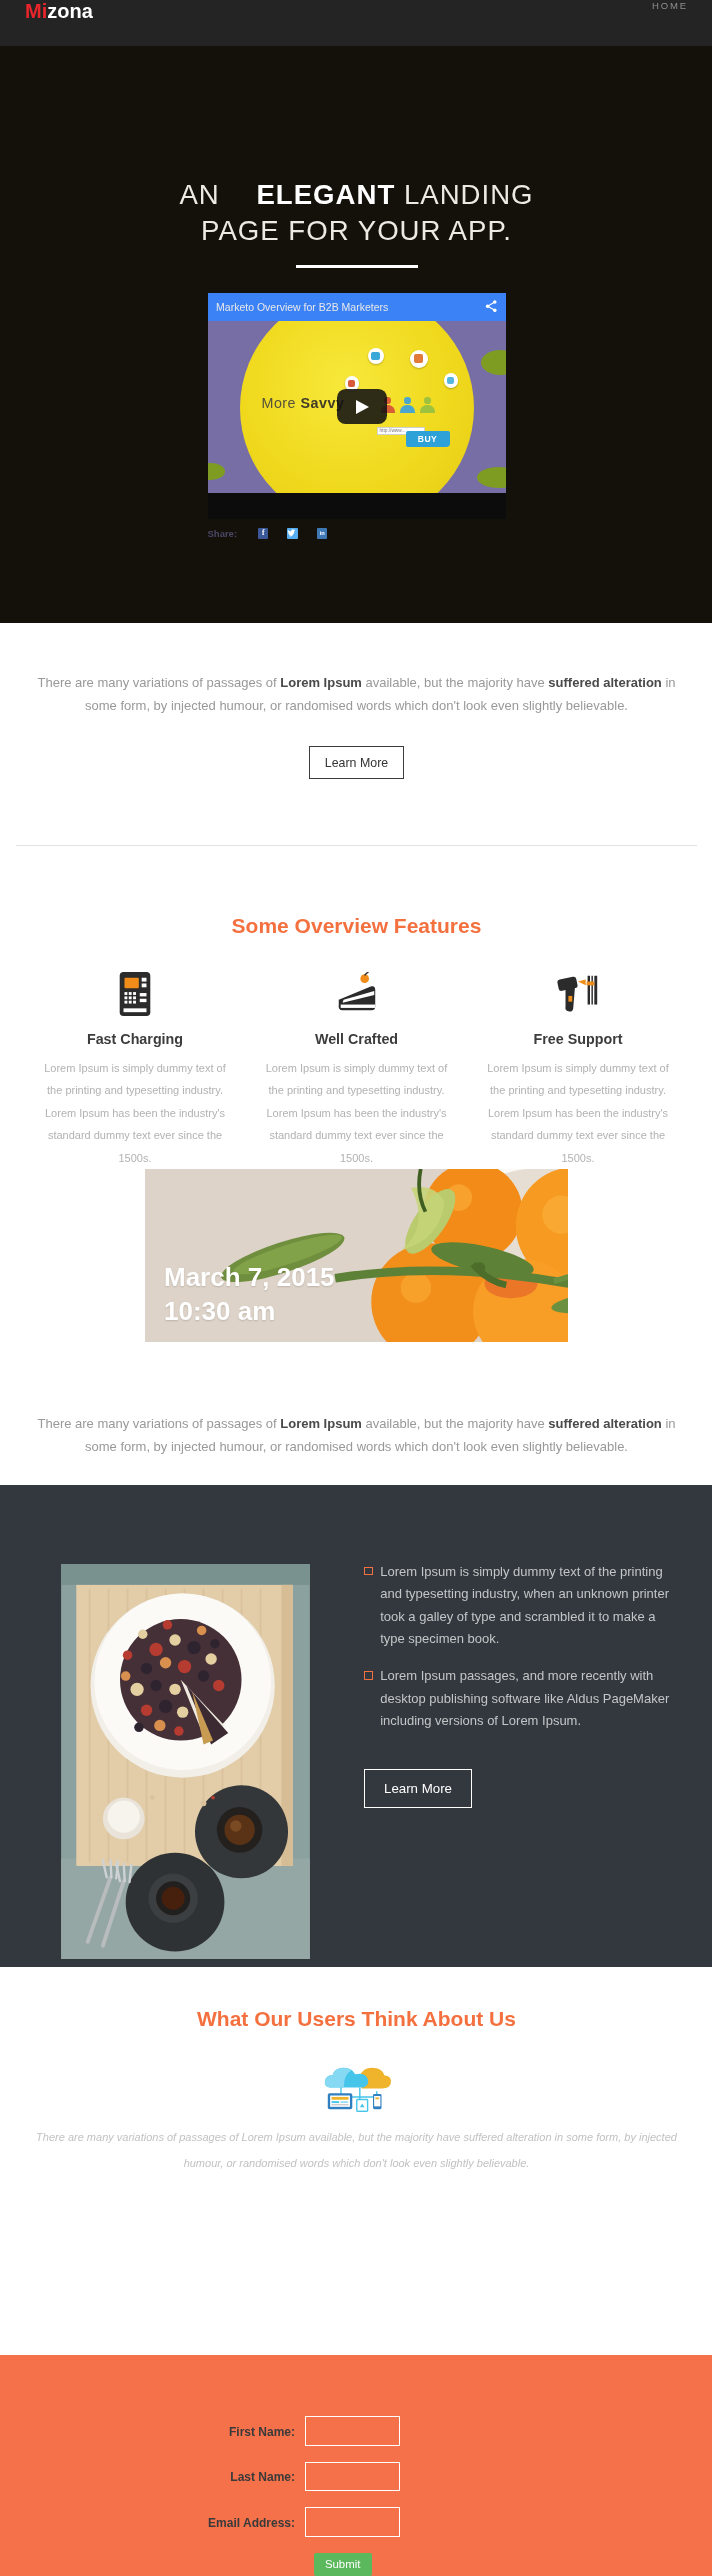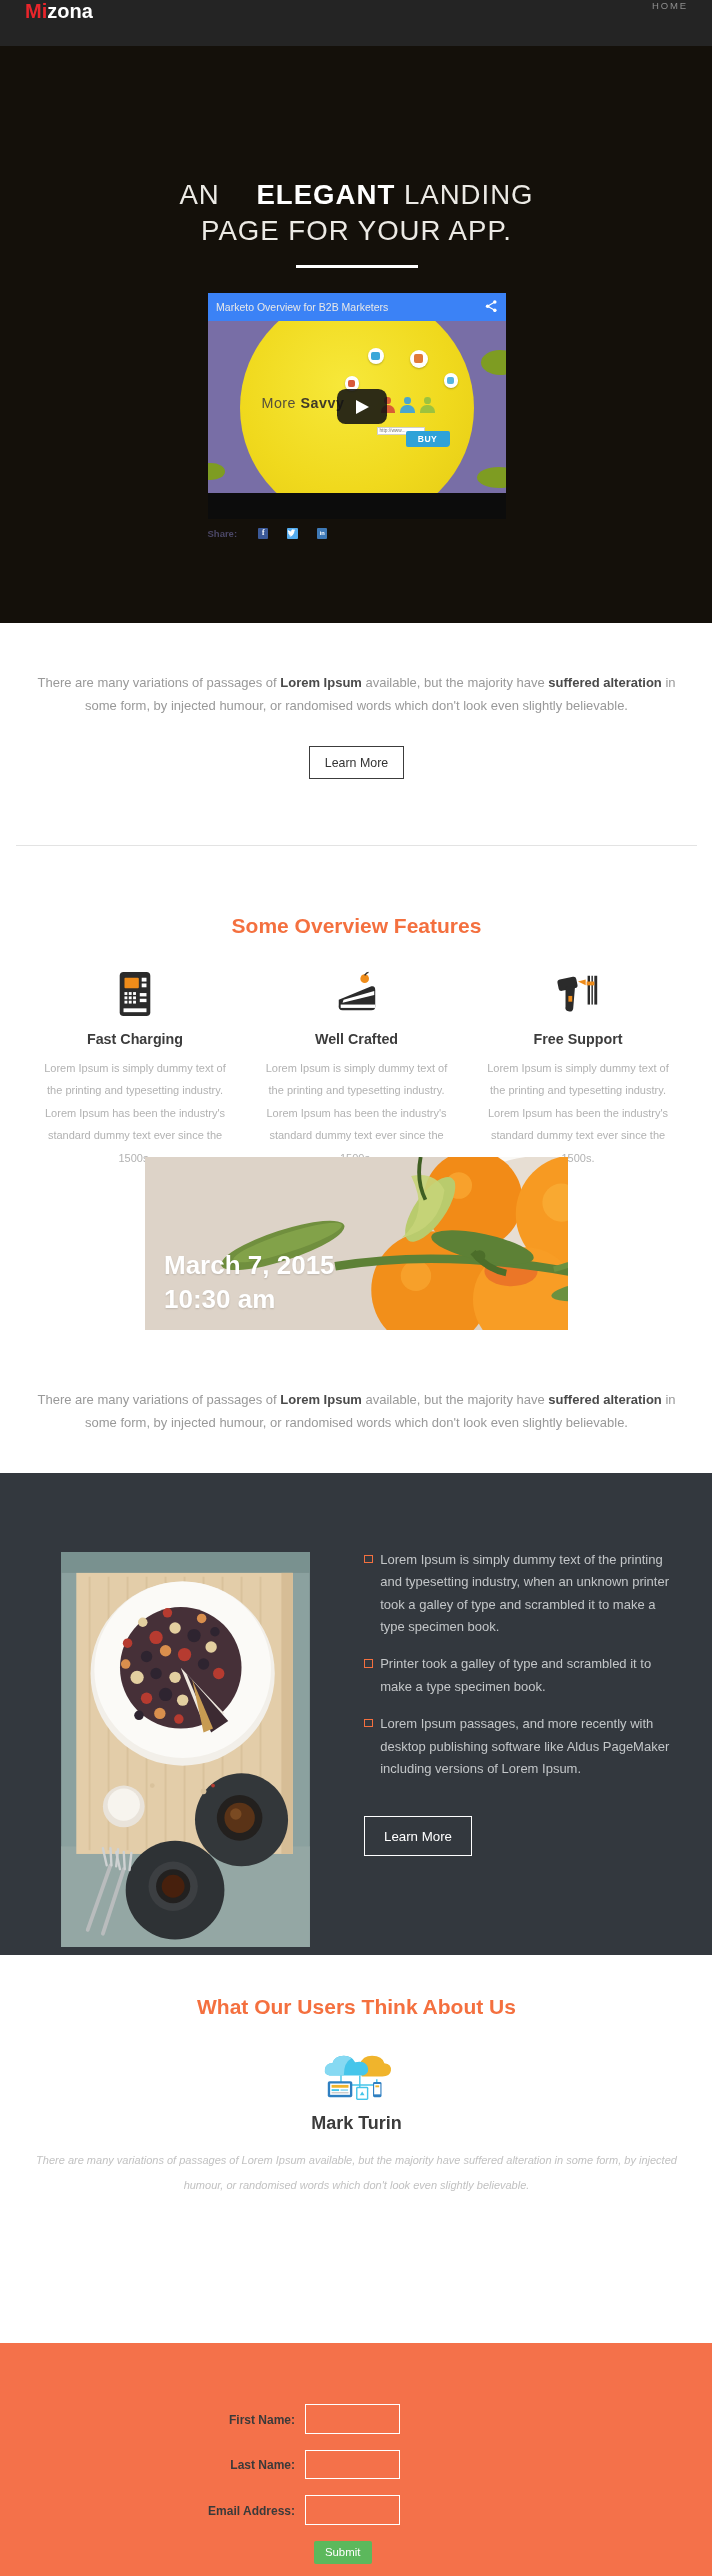--- a/index.html
+++ b/index.html
@@ -69,21 +69,21 @@
   .orange-heading { color:#f4703f; font-size:21px; font-weight:bold; }
   .features .orange-heading { padding-top:68px; }
   .feature-row { width:631px; margin:32px auto 0 auto; display:flex; justify-content:space-between;gap:6px; }
   .feature-col { width:188px; }
   .feature-icon { height:48px; display:flex; align-items:flex-end; justify-content:center; }
   .feature-title { margin-top:13.3px; font-size:14.3px; font-weight:bold; color:#3c3c3c; }
   .feature-text { margin-top:9.5px; font-size:11px; color:#b2b2b2; line-height:2.05; }
 
   
   .media-section { height:316px; background:#ffffff; text-align:center; }
-  .banner { position:relative; width:423px; height:173px; margin:4px auto; overflow:hidden; }
+  .banner { position:relative; width:423px; height:173px; margin:16px auto; overflow:hidden; }
   .banner svg { position:absolute; inset:0; }
   .banner-caption { position:absolute; left:19px; bottom:13.3px; text-align:left; color:#ffffff; font-size:26px; font-weight:bold; line-height:1.3; text-shadow:0 1px 1.9px rgba(0,0,0,.15); }
   .media-section .para { padding-top:55px; }
 
   
   .about { height:482px; background:#33383e; position:relative; }
   .pie-photo { position:absolute; left:61px; top:79px; width:249px; height:395px; }
   .about-right { position:absolute; left:364px; top:76px; width:314px; }
   .bullet-item { display:flex; margin-bottom:15px; }
   .bullet-sq { flex:0 0 auto; width:8.6px; height:8.6px; border:1.9px solid #f4703f; margin:5.7px 7.6px 0 0; }
@@ -395,24 +395,20 @@
       <circle cx="96" cy="246" r="2.5" fill="#d9c29c"></circle>
     </svg>
   </div>
   <div class="about-right">
     <div class="bullet-item">
       <div class="bullet-sq"></div>
       <div class="bullet-text">Lorem Ipsum is simply dummy text of the printing and typesetting industry, when an unknown printer took a galley of type and scrambled it to make a type specimen book.</div>
     </div>
     <div class="bullet-item">
       <div class="bullet-sq"></div>
-      <div class="bullet-text">Printer took a galley of type and scrambled it to make a type specimen book.</div>
-    </div>
-    <div class="bullet-item">
-      <div class="bullet-sq"></div>
       <div class="bullet-text">Lorem Ipsum passages, and more recently with desktop publishing software like Aldus PageMaker including versions of Lorem Ipsum.</div>
     </div>
     <button class="btn-dark">Learn More</button>
   </div>
 </div>
 
 <div class="testimonial">
   <div class="orange-heading">What Our Users Think About Us</div>
   <div class="testi-icon">
     <svg width="70" height="49" viewBox="0 0 74 52">
@@ -436,21 +432,20 @@
 
       <rect x="36" y="38" width="13" height="14" rx="1.5" fill="#45c5ea"></rect>
       <rect x="37.5" y="39.5" width="10" height="11" fill="#ffffff"></rect>
       <path d="M40,47 l2.5,-4 l2.5,4 Z" fill="#45c5ea"></path>
 
       <rect x="54" y="33" width="9" height="16" rx="1.5" fill="#2f7fc1"></rect>
       <rect x="55.2" y="35" width="6.6" height="11" fill="#ffffff"></rect>
       <rect x="56.5" y="36.5" width="4" height="2" fill="#f0b42c"></rect>
     </svg>
   </div>
-  <div class="testi-name">Mark Turin</div>
   <div class="testi-quote">There are many variations of passages of Lorem Ipsum available, but the majority have suffered alteration in some form, by injected humour, or randomised words which don't look even slightly believable.</div>
 </div>
 
 <div class="footer">
   <div class="form">
     <div class="form-row">
       <div class="form-label">First Name:</div>
       <input class="form-input" type="text" style="">
     </div>
     <div class="form-row">

